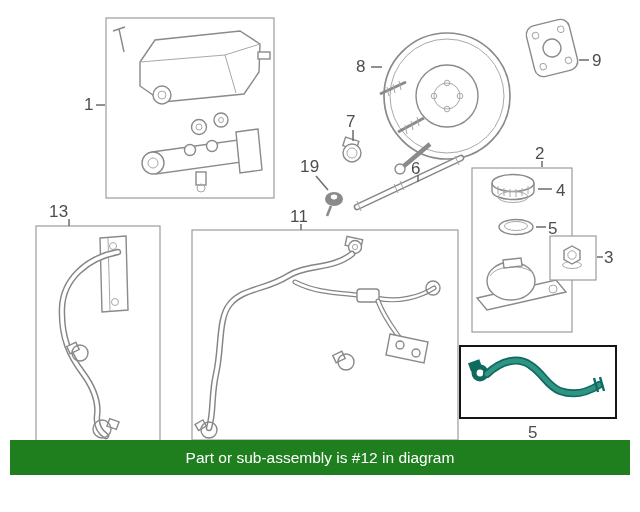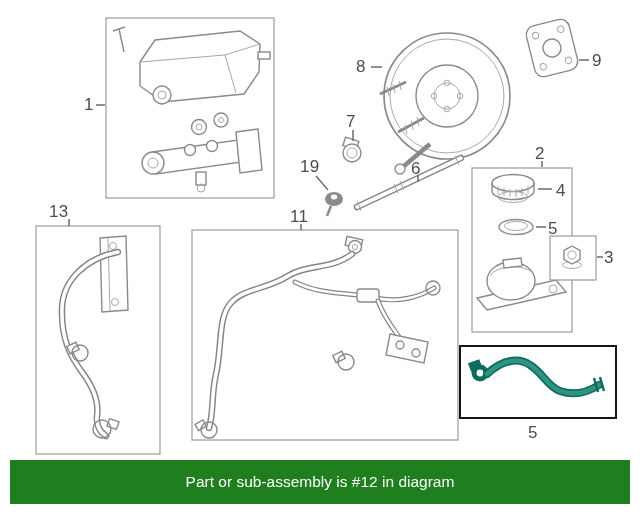--- a/index.html
+++ b/index.html
@@ -15,21 +15,21 @@
   .ln2{fill:none;stroke:#a8a8a8;stroke-width:1}
   .dash{stroke:#6b6b6b;stroke-width:1.5}
   .to{fill:none;stroke:#858585;stroke-width:6.5;stroke-linecap:round}
   .ti{fill:none;stroke:#fff;stroke-width:3.6;stroke-linecap:round}
   .to2{fill:none;stroke:#858585;stroke-width:5;stroke-linecap:round}
   .ti2{fill:none;stroke:#fff;stroke-width:2.6;stroke-linecap:round}
   .hlo{fill:none;stroke:var(--hl-dark);stroke-width:8;stroke-linecap:round}
   .hli{fill:none;stroke:var(--hl);stroke-width:4.6;stroke-linecap:round}
   .hlf{fill:var(--hl-dark)}
   .callout{position:absolute;font-size:17px;color:var(--label);letter-spacing:.3px;user-select:none}
-  .banner{position:absolute;left:10px;top:460px;width:620px;height:44px;background:var(--banner);
+  .banner{position:absolute;left:10px;top:440px;width:620px;height:35px;background:var(--banner);
           color:var(--banner-text);display:flex;flex-direction:column;align-items:center;
           justify-content:center;font-size:15.5px;line-height:20px;text-align:center}
 </style>
 </head>
 <body>
 
 <div class="stage">
 
   <svg width="640" height="455" viewBox="0 0 640 455">
 

